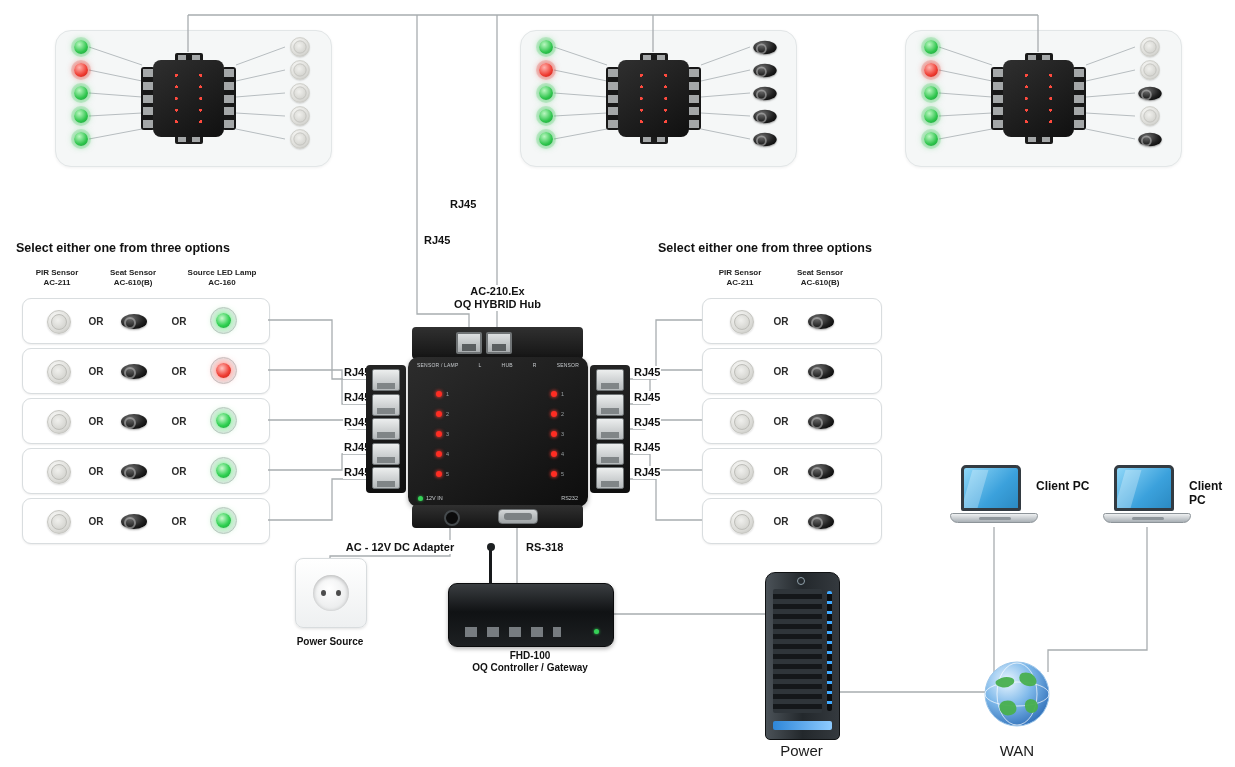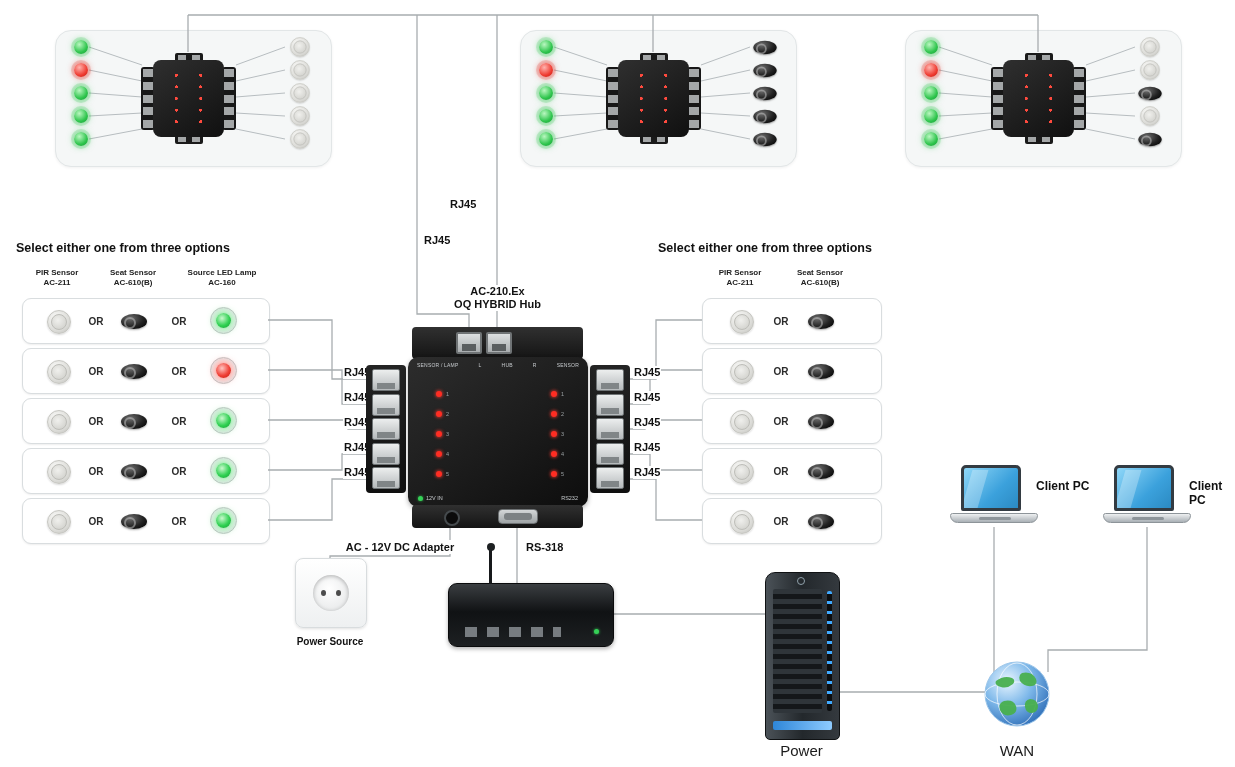--- a/index.html
+++ b/index.html
@@ -492,20 +492,24 @@
       <i class="hole h2"></i>
     </i>
   </div>
   <b class="cap" style="left:287px;top:636px;width:86px">Power Source</b>
 
   <div class="fhd">
     <i class="ant"></i>
     <i class="fhd-ports"></i>
     <i class="fhd-led"></i>
   </div>
+  <div class="cap2" style="left:448px;top:650px;width:164px">
+    <div>FHD-100</div>
+    <div>OQ Controller / Gateway</div>
+  </div>
 
   <div class="server">
     <i class="srv-btn"></i>
     <i class="srv-slats"></i>
     <i class="srv-leds"></i>
     <i class="srv-bar"></i>
   </div>
   <div class="cap3" style="left:765px;top:742px;width:73px">Power</div>
 
   <div class="laptop" style="left:950px;top:465px">

